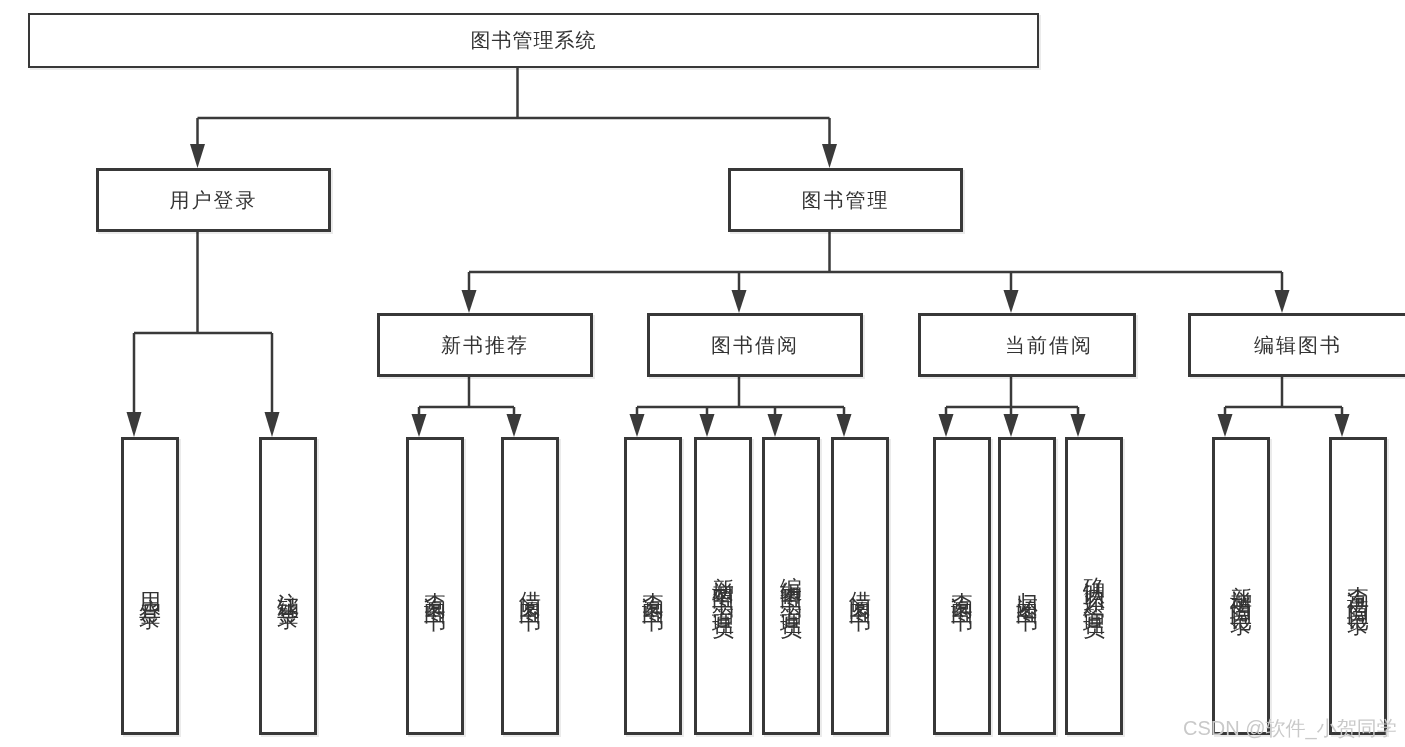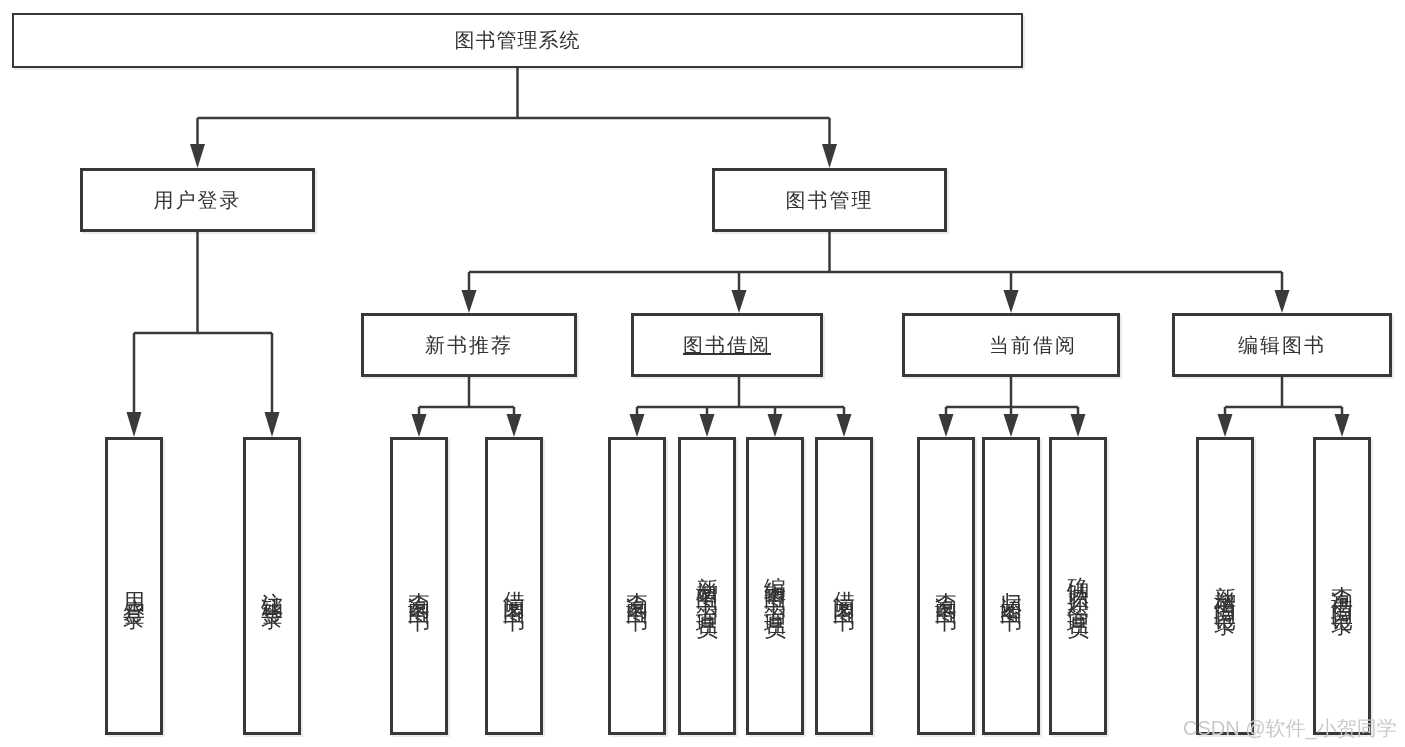--- a/index.html
+++ b/index.html
@@ -19,20 +19,21 @@
   .box {
     position: absolute;
     background: #ffffff;
     border: 3px solid #383838;
     box-sizing: border-box;
     display: flex;
     align-items: center;
     justify-content: center;
     z-index: 2;
     box-shadow: 2px 2px 0 rgba(0,0,0,0.08);
+    margin-left: 16px;
   }
   .box-root   { border-width: 2px; font-size: 20px; letter-spacing: 1px; }
   .box-branch { font-size: 20px; letter-spacing: 2px; }
   .box-leaf span {
     writing-mode: vertical-rl;
     text-orientation: mixed;
     font-size: 22px;
     letter-spacing: 6px;
     line-height: 1;
     white-space: nowrap;
@@ -128,21 +129,21 @@
   <div class="box box-branch" style="left:80px; top:168px; width:235px; height:64px;">
     <span>用户登录</span>
   </div>
   <div class="box box-branch" style="left:361px; top:313px; width:216px; height:64px;">
     <span>新书推荐</span>
   </div>
 
   <div class="box box-branch" style="left:712px; top:168px; width:235px; height:64px;">
     <span>图书管理</span>
   </div>
-  <div class="box box-branch" style="left:631px; top:313px; width:192px; height:64px;text-decoration:underline;">
+  <div class="box box-branch" style="left:631px; top:313px; width:216px; height:64px;">
     <span>图书借阅</span>
   </div>
   <div class="box box-branch" style="left:902px; top:313px; width:218px; height:64px;padding-left:44px;">
     <span>当前借阅</span>
   </div>
   <div class="box box-branch" style="left:1172px; top:313px; width:220px; height:64px;">
     <span>编辑图书</span>
   </div>
 
   <div class="box box-leaf" style="left:105px; top:437px; width:58px; height:298px;">

